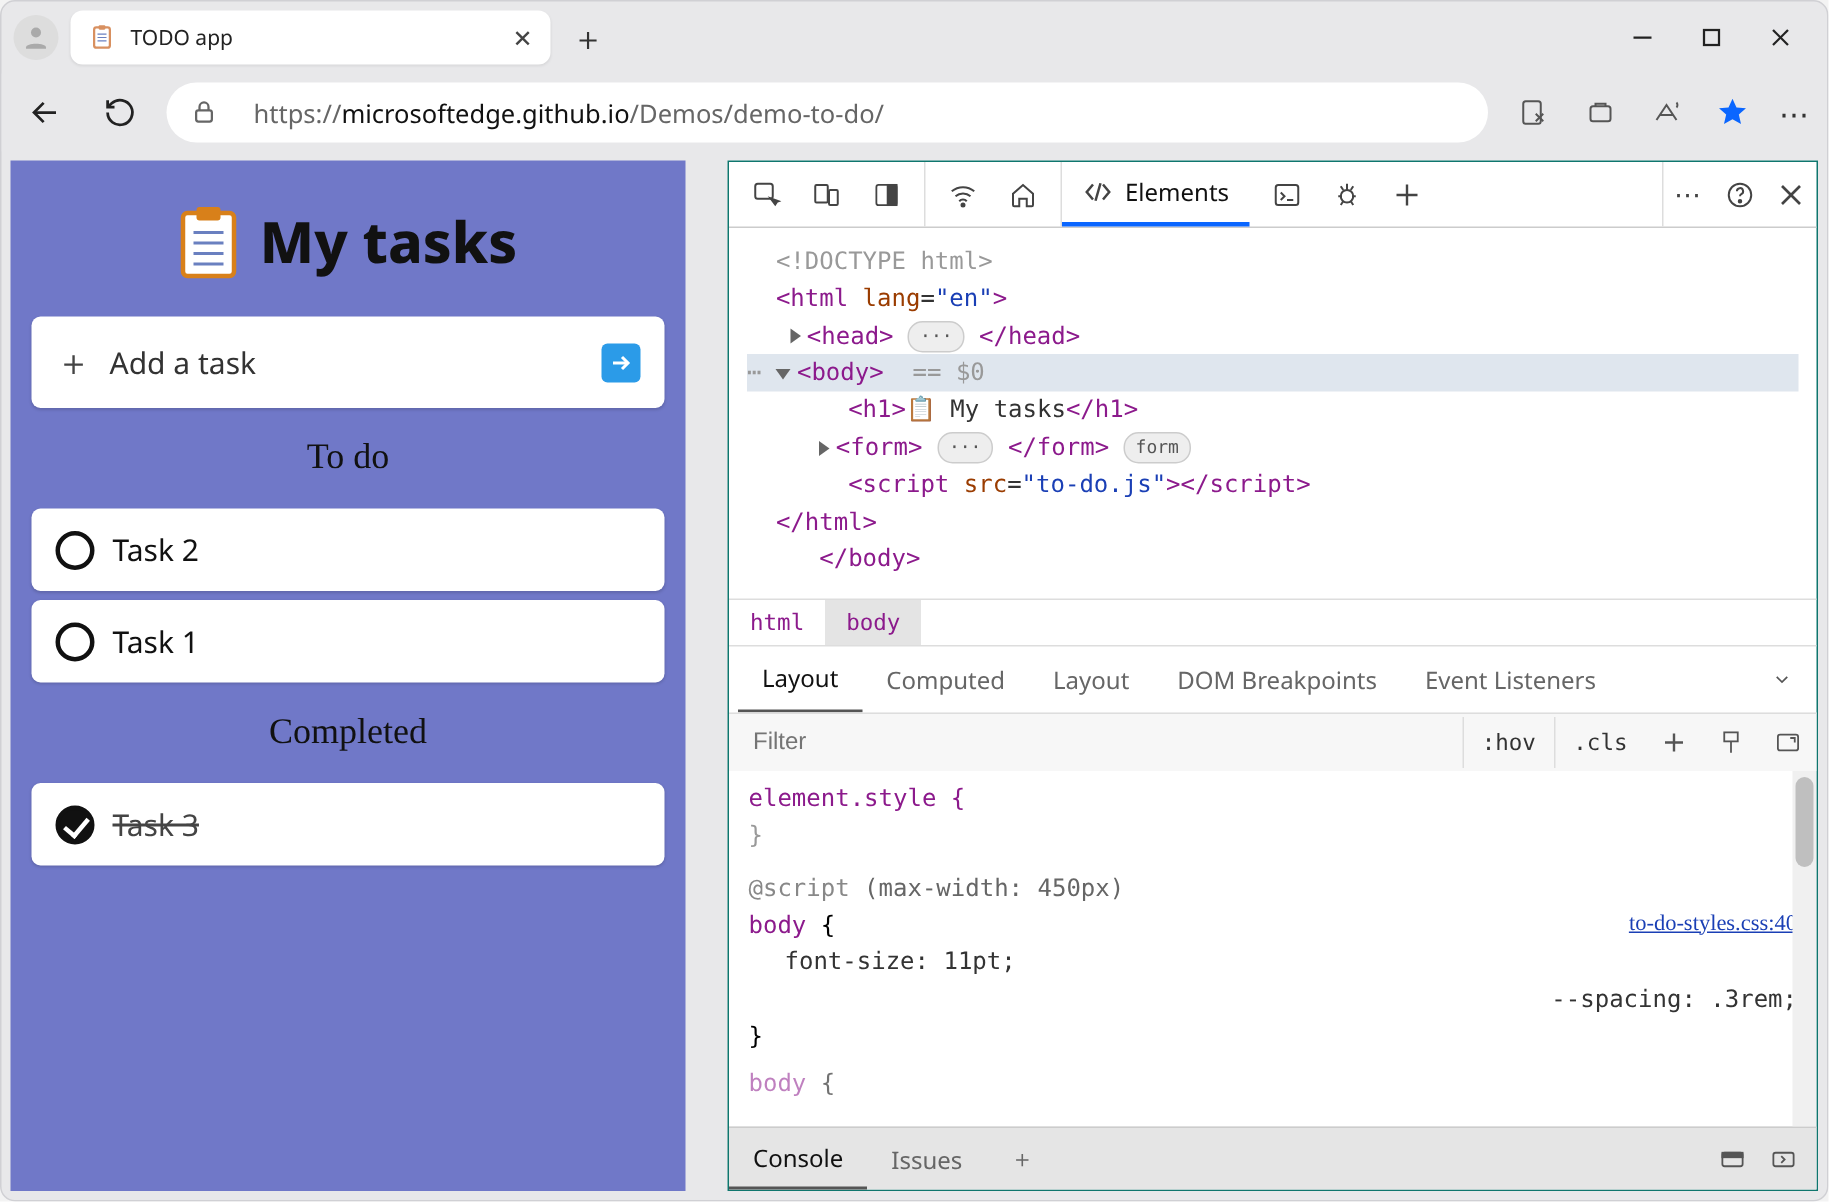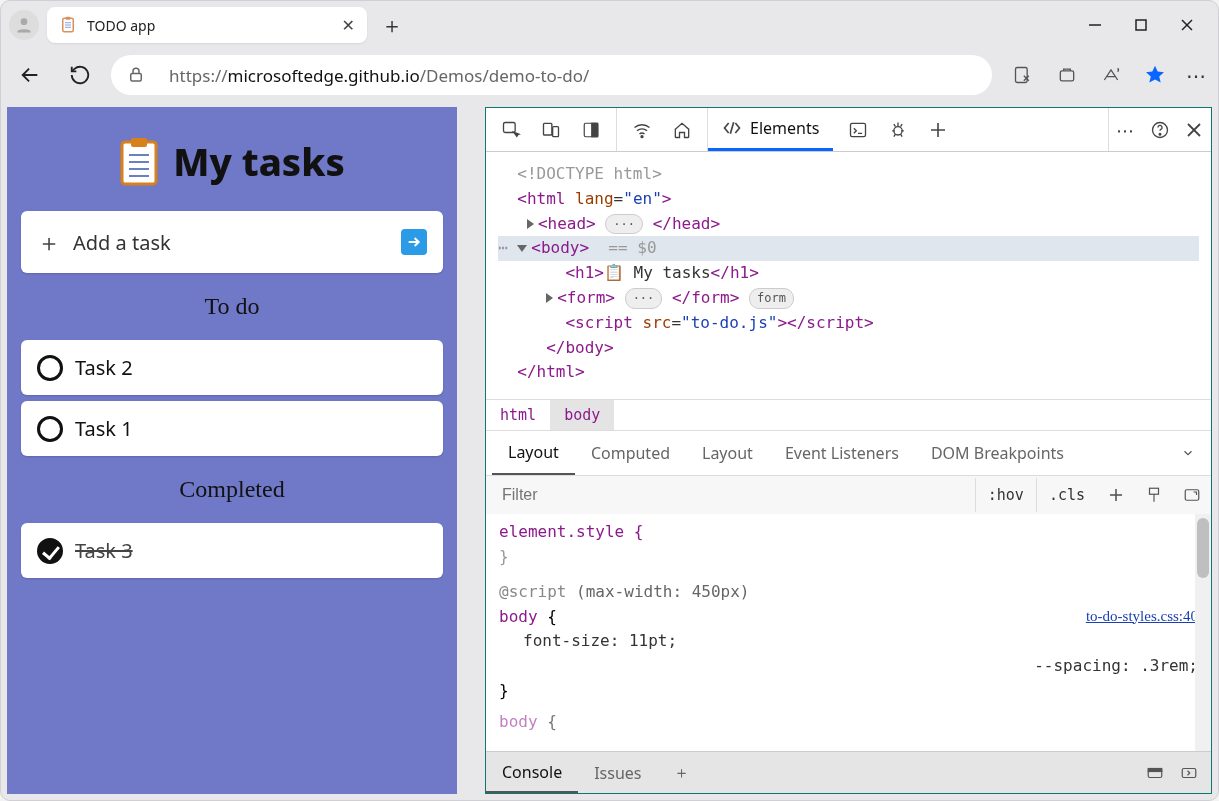--- a/index.html
+++ b/index.html
@@ -339,35 +339,35 @@
       </div>
 
       <div class="dom-tree">
 <span class="dtree-row">  <span class="t-gray">&lt;!DOCTYPE html&gt;</span></span>
 <span class="dtree-row">  <span class="t-tag">&lt;<span>html</span></span> <span class="t-attr-name">lang</span>=<span class="t-attr-val">"en"</span><span class="t-tag">&gt;</span></span>
 <span class="dtree-row">   <span class="dtree-tri tri-right"></span><span class="t-tag">&lt;<span>head</span>&gt;</span> <span class="pill">···</span> <span class="t-tag">&lt;/<span>head</span>&gt;</span></span>
 <span class="dtree-row sel"><span class="t-gray">⋯</span> <span class="dtree-tri tri-down"></span><span class="t-tag">&lt;<span>body</span>&gt;</span>  <span class="t-gray">== $0</span></span>
 <span class="dtree-row">       <span class="t-tag">&lt;<span>h1</span>&gt;</span><span class="clip-emoji">📋</span><span> My tasks</span><span class="t-tag">&lt;/<span>h1</span>&gt;</span></span>
 <span class="dtree-row">     <span class="dtree-tri tri-right"></span><span class="t-tag">&lt;<span>form</span>&gt;</span> <span class="pill">···</span> <span class="t-tag">&lt;/<span>form</span>&gt;</span> <span class="pill">form</span></span>
 <span class="dtree-row">       <span class="t-tag">&lt;<span>script</span></span> <span class="t-attr-name">src</span>=<span class="t-attr-val">"to-do.js"</span><span class="t-tag">&gt;&lt;/<span>script</span>&gt;</span></span>
+<span class="dtree-row">  <span class="t-tag">&lt;/<span>html</span>&gt;</span></span>
 <span class="dtree-row">     <span class="t-tag">&lt;/<span>body</span>&gt;</span></span>
-<span class="dtree-row">  <span class="t-tag">&lt;/<span>html</span>&gt;</span></span>
       </div>
 
       <div class="breadcrumb">
         <span>html</span>
         <span class="sel">body</span>
       </div>
 
       <div class="styles-tabs">
         <span class="stab active">Layout</span>
         <span class="stab">Computed</span>
         <span class="stab">Layout</span>
+        <span class="stab">DOM Breakpoints</span>
         <span class="stab">Event Listeners</span>
-        <span class="stab">DOM Breakpoints</span>
         <span class="expander">
             <svg width="14" height="14" viewBox="0 0 24 24" fill="none" stroke="#555" stroke-width="2">
               <polyline points="6 9 12 15 18 9"></polyline>
             </svg>
           </span>
       </div>
 
       <div class="styles-filterbar">
         <input placeholder="Filter" style="">
         <span class="sf-btn">:hov</span>

